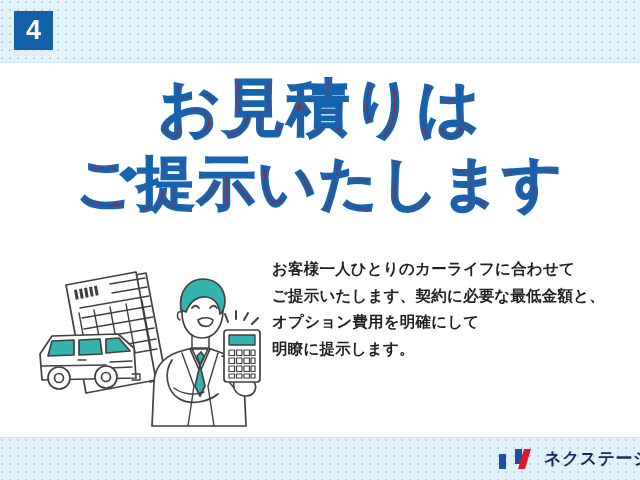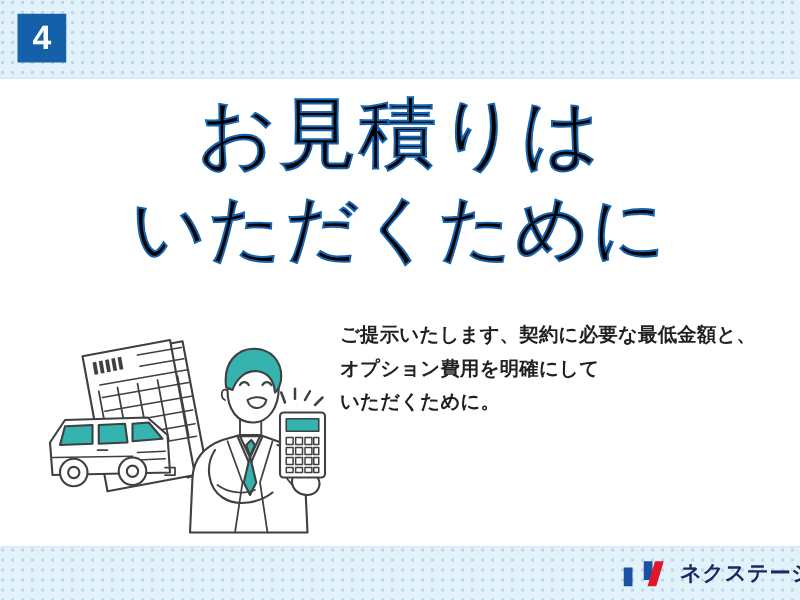--- a/index.html
+++ b/index.html
@@ -73,22 +73,22 @@
 
   
   #headline {
     position: absolute;
     left: 0;
     top: 76px;
     width: 640px;
     text-align: center;
   }
   .headline-line {
-    color: #000000;
-    font-weight: normal;
+    color: #b91c1c;
+    font-weight: bold;
     line-height: 1.02;
     letter-spacing: 2px;
     white-space: nowrap;
     -webkit-text-stroke: 1.6px #1663b0;
   }
   #headline-line-1 {
     font-size: 62px;
     margin-bottom: 14px;
   }
   #headline-line-2 {
@@ -144,27 +144,28 @@
 
 <div id="page">
 
   <div class="dotband" id="header-band"></div>
 
   <div id="step-badge">4</div>
 
 
   <div id="headline">
     <div class="headline-line" id="headline-line-1">お見積りは</div>
-    <div class="headline-line" id="headline-line-2">いただくために</div>
+    <div class="headline-line" id="headline-line-2">ご提示いたします</div>
   </div>
 
   <div id="body-text">
+    <div class="line">お客様一人ひとりのカーライフに合わせて</div>
     <div class="line">ご提示いたします、契約に必要な最低金額と、</div>
     <div class="line">オプション費用を明確にして</div>
-    <div class="line">いただくために。</div>
+    <div class="line">明瞭に提示します。</div>
   </div>
 
   <div id="illustration">
     <svg width="248" height="172" viewBox="0 0 248 172" xmlns="http://www.w3.org/2000/svg">
       <g fill="none" stroke="#3f4042" stroke-width="1.7" stroke-linejoin="round" stroke-linecap="round">
 
         <g>
           <path d="M108 20 L124 17 L144 122 L128 126 Z" fill="#ffffff"></path>
         </g>
 

